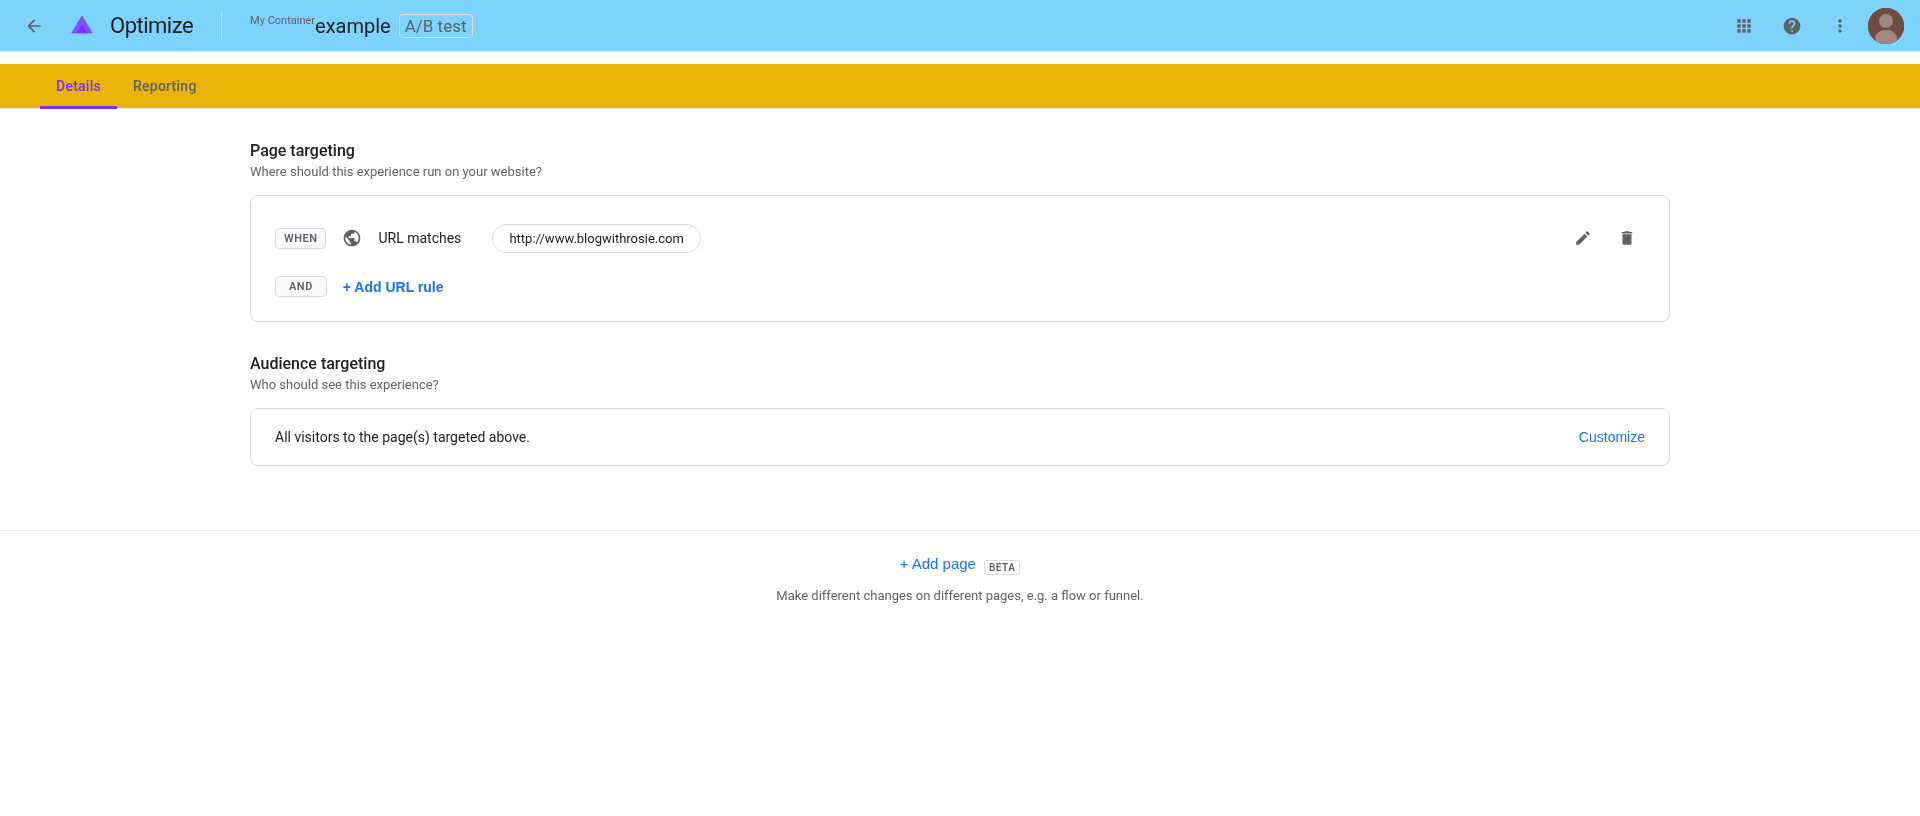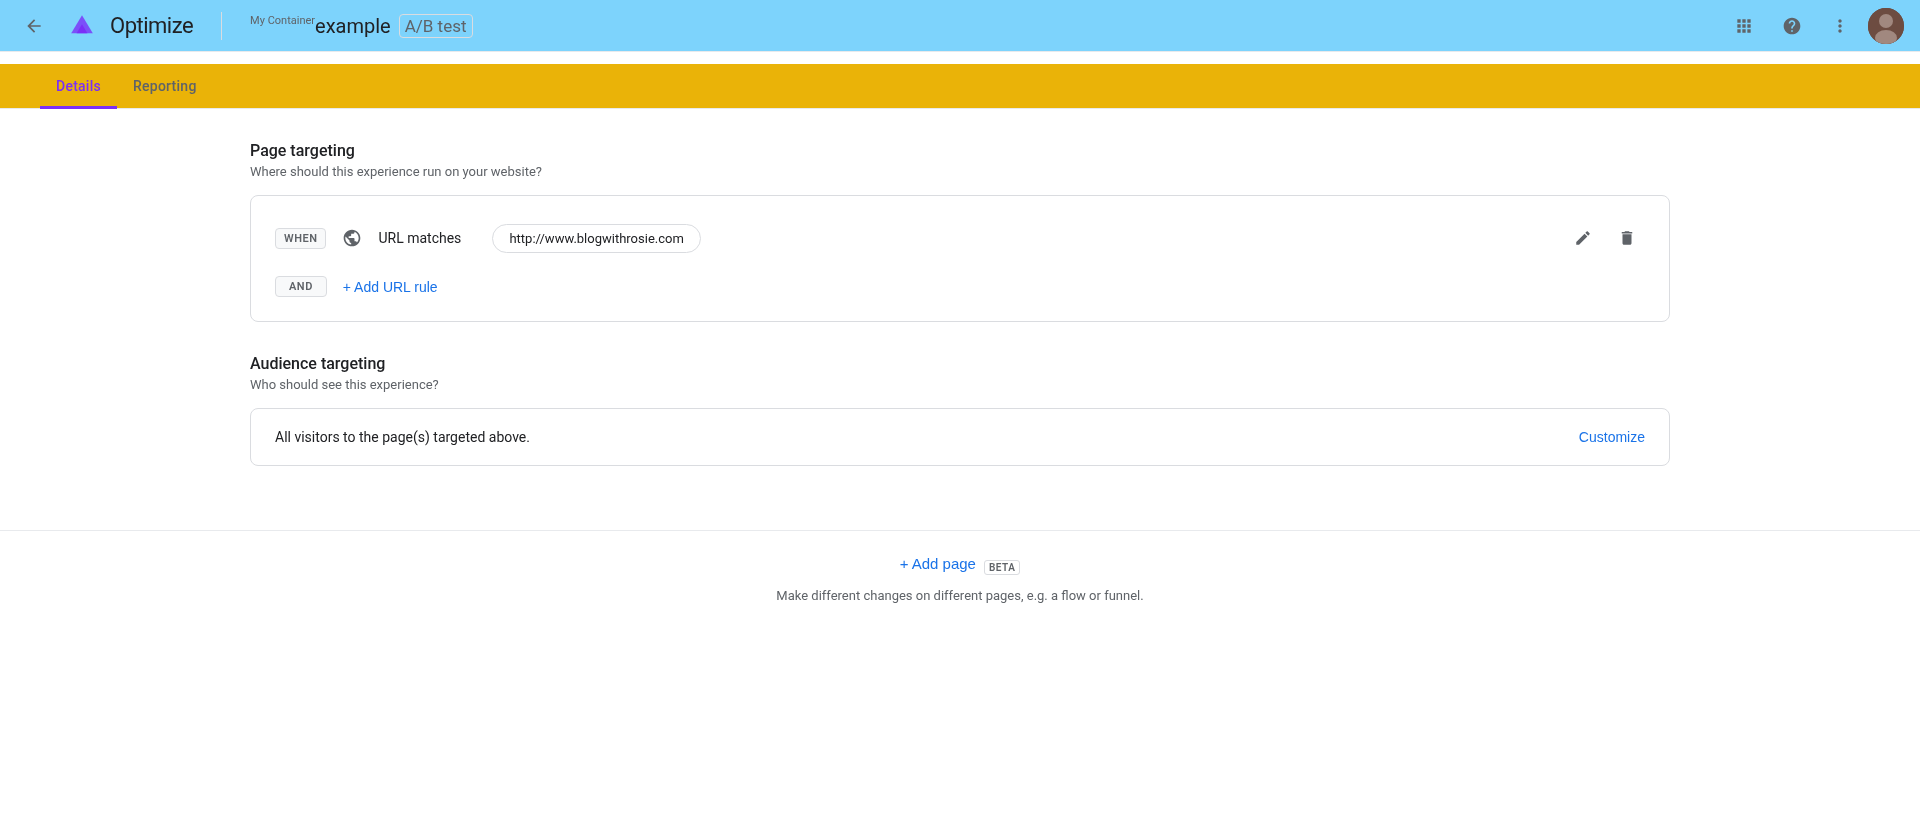--- a/index.html
+++ b/index.html
@@ -235,21 +235,21 @@
     }
     .add-url-btn {
       color: #1a73e8;
       font-size: 14px;
       cursor: pointer;
       display: flex;
       align-items: center;
       gap: 4px;
       background: none;
       border: none;
-      font-weight: 400;
+      font-weight: 700;
     }
 
     
     .audience-card {
       border: 1px solid #dadce0;
       border-radius: 8px;
       padding: 20px 24px;
       background: #fff;
       display: flex;
       align-items: center;

